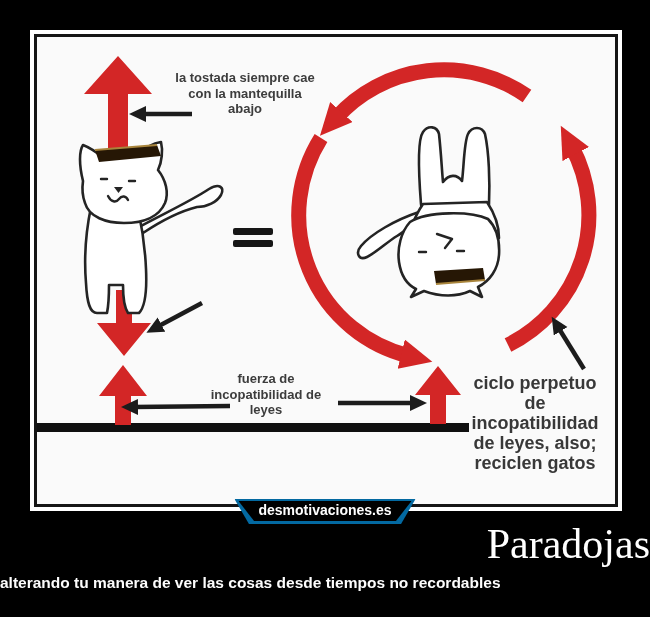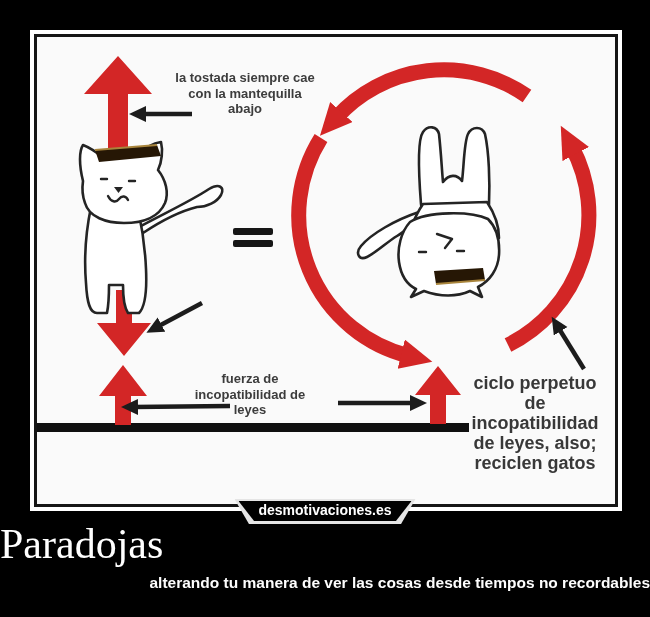--- a/index.html
+++ b/index.html
@@ -12,48 +12,48 @@
   .poster-frame{position:absolute;left:30px;top:30px;width:592px;height:481px;
                 background:#fff;box-sizing:border-box;padding:4px;}
   .comic{position:relative;width:100%;height:100%;background:var(--paper);
          border:3px solid #151515;box-sizing:border-box;}
   .comic svg.overlay{position:absolute;left:0;top:0;width:100%;height:100%;display:block;}
   
   .comic-label{position:absolute;white-space:pre-line;text-align:center;
                font-weight:bold;color:var(--label_gray);z-index:2;}
   .lbl-toast{left:128px;top:33px;width:160px;font-size:13px;line-height:15.5px;}
   .lbl-cat{left:128px;top:227px;width:160px;font-size:13px;line-height:15.5px;}
-  .lbl-force{left:133px;top:334px;width:160px;font-size:13px;line-height:15.5px;}
+  .lbl-force{left:149px;top:334px;width:160px;font-size:13px;line-height:15.5px;}
   .lbl-cycle{left:426px;top:336px;width:144px;font-size:18px;line-height:20px;color:#383838;}
   
   .equals{position:absolute;left:196px;top:191px;width:40px;height:21px;z-index:2;}
   .equals .bar{position:absolute;left:0;width:40px;height:7px;background:#161616;border-radius:2px;}
   .equals .bar.b1{top:0;}
   .equals .bar.b2{top:12px;}
   
   .red-shape{fill:var(--red);}
   .arc{stroke:var(--red);stroke-width:15;fill:none;stroke-linecap:butt;}
   .black-arrow{stroke:var(--ink);stroke-width:4.5;fill:none;}
   .sketch{stroke:#242424;stroke-width:2.6;fill:#fff;stroke-linejoin:round;stroke-linecap:round;}
   .sketch-line{stroke:#242424;stroke-width:2.4;fill:none;stroke-linecap:round;}
   .toast-bar{fill:#261705;stroke:none;}
   .toast-edge{stroke:#a9853c;stroke-width:2;fill:none;}
   .ground{fill:#101010;}
   
   .ribbon{position:absolute;left:50%;top:499px;transform:translateX(-50%);z-index:3;}
-  .ribbon-outer{background:#e5e5e5;clip-path:polygon(0 0,100% 0,92% 100%,8% 100%);
+  .ribbon-outer{background:#0369a1;clip-path:polygon(0 0,100% 0,92% 100%,8% 100%);
                 padding:2px 4px 3px 4px;}
   .ribbon-inner{background:#000;clip-path:polygon(0 0,100% 0,91% 100%,9% 100%);
                 color:#fff;font-weight:bold;font-size:14px;line-height:16px;
                 padding:1px 20px 3px 20px;letter-spacing:0px;}
   
-  .caption-title{position:absolute;left:0;top:519px;width:650px;text-align:left;
+  .caption-title{position:absolute;left:0;top:519px;width:650px;text-align:right;
                  font-family:"Liberation Serif",serif;font-size:42px;line-height:50px;
                  color:#fff;z-index:2;}
-  .caption-sub{position:absolute;left:0;top:572px;width:650px;text-align:right;
+  .caption-sub{position:absolute;left:0;top:572px;width:650px;text-align:left;
                font-weight:bold;font-size:15.5px;line-height:21px;color:#fdfdfd;}
 </style>
 </head>
 <body>
 
 <div class="page">
 
   <div class="poster-frame">
     <div class="comic">
 

